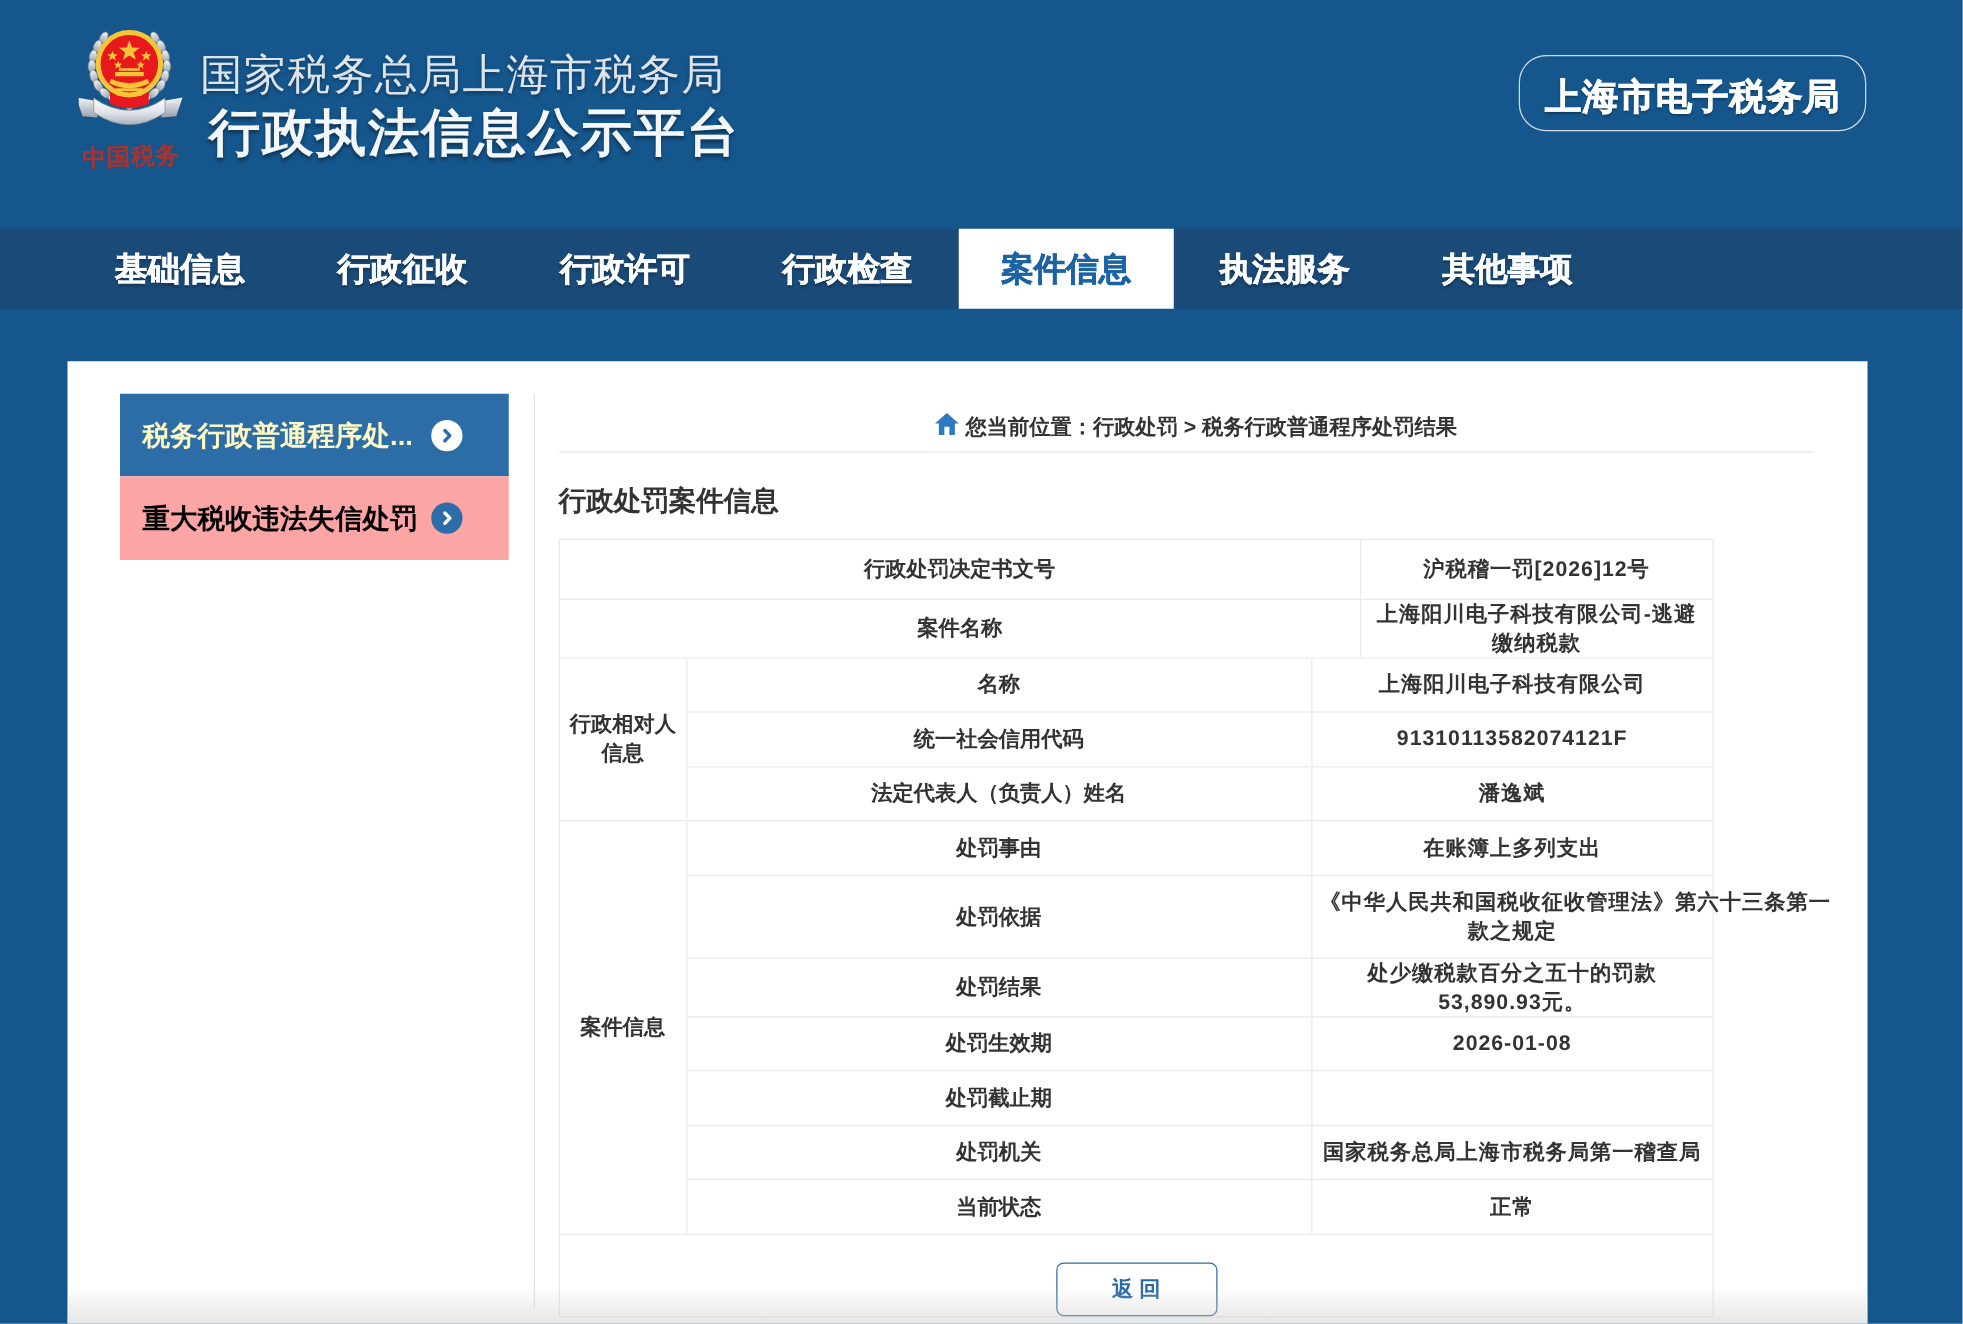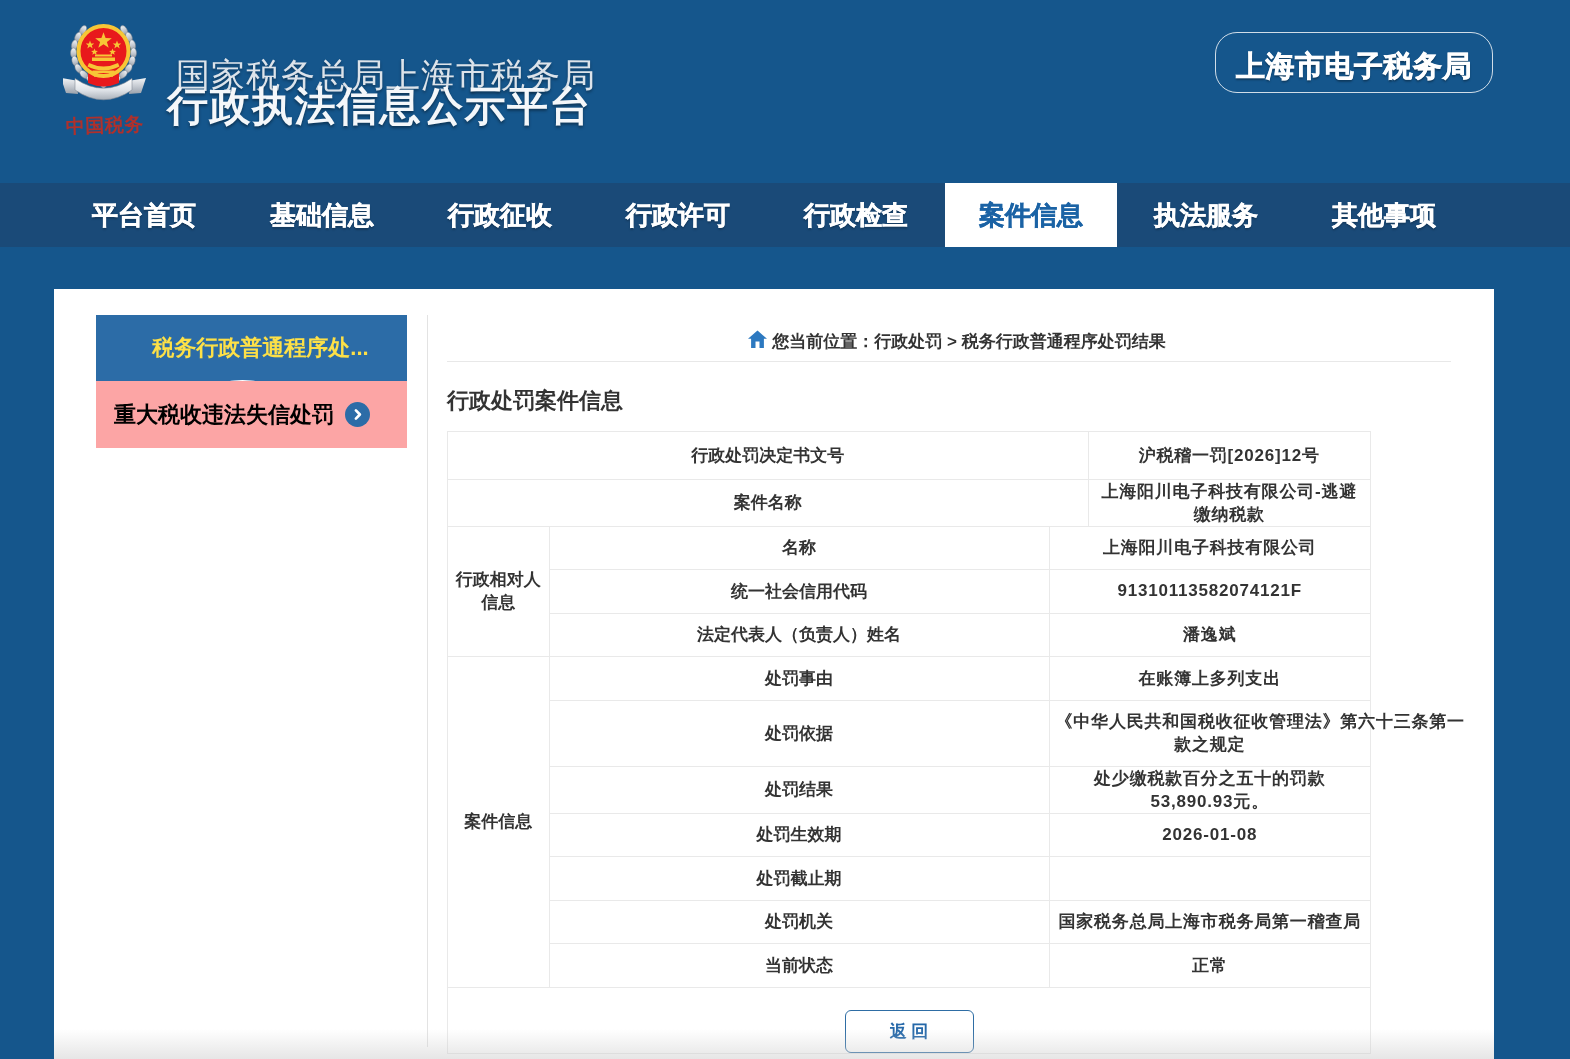--- a/index.html
+++ b/index.html
@@ -1,29 +1,29 @@
 <!DOCTYPE html>
 <html lang="zh"><head>
 <meta charset="utf-8">
 <style>
   * { margin:0; padding:0; box-sizing:border-box; }
   html,body { width:1570px; height:1059px; overflow:hidden; }
   body { position:relative; font-family:"Liberation Sans",sans-serif; background:#15568c; }
   .header { position:absolute; left:0; top:0; width:1570px; height:183px; background:#15568c; }
   .logo { position:absolute; left:63px; top:20px; width:90px; height:122px; }
-  .htitle1 { position:absolute; left:176px; top:37px; font-size:34px; color:#dce3ea; letter-spacing:1px; text-shadow:0 2px 3px rgba(0,0,0,.35);margin-top:16px; }
+  .htitle1 { position:absolute; left:160px; top:37px; font-size:34px; color:#dce3ea; letter-spacing:1px; text-shadow:0 2px 3px rgba(0,0,0,.35); }
   .htitle2 { position:absolute; left:167px; top:79px; font-size:41px; font-weight:bold; color:#f4f7fa; letter-spacing:1.5px; text-shadow:0 2px 3px rgba(0,0,0,.4); }
-  .hbtn { position:absolute; left:1215px; top:32px; width:278px; height:61px; border:1px solid rgba(255,255,255,.8); border-radius:22px; text-align:center; line-height:66px; font-size:29px; font-weight:bold; color:#fff; text-shadow:0 2px 2px rgba(0,0,0,.35); letter-spacing:0.5px; -webkit-text-stroke:0.6px #fff; }
+  .hbtn { position:absolute; left:1215px; top:44px; width:278px; height:61px; border:1px solid rgba(255,255,255,.8); border-radius:22px; text-align:center; line-height:66px; font-size:29px; font-weight:bold; color:#fff; text-shadow:0 2px 2px rgba(0,0,0,.35); letter-spacing:0.5px; -webkit-text-stroke:0.6px #fff; }
   .nav { position:absolute; left:0; top:183px; width:1570px; height:64px; background:#1a4a78; }
   .nav ul { position:absolute; left:55px; top:0; width:1424px; height:64px; list-style:none; display:flex; }
   .nav li { width:178px; height:64px; text-align:center; line-height:64px; font-size:26px; font-weight:bold; color:#fff; text-shadow:0 2px 2px rgba(0,0,0,.25); -webkit-text-stroke:0.4px currentColor; }
   .nav li.on { background:#fff; color:#1b63a5; width:172px; text-shadow:none; }
   .box { position:absolute; left:54px; top:289px; width:1440px; height:770px; background:#fff; }
   .fade { position:absolute; left:0; bottom:0; width:100%; height:30px; background:linear-gradient(to bottom, rgba(215,215,215,0), rgba(205,205,205,.5)); }
-  .side1 { position:absolute; left:42px; top:26px; width:311px; height:66px; background:#2c6ca7; color:#fde047;flex-direction:column; }
+  .side1 { position:absolute; left:42px; top:26px; width:311px; height:66px; background:#2c6ca7; color:#fef9c3; }
   .side2 { position:absolute; left:42px; top:92px; width:311px; height:67px; background:#fca5a5; color:#000; }
   .sitem { font-size:22px; font-weight:bold; display:flex; align-items:center; padding-left:18px; }
   .sitem .txt { flex:1; }
   .circ { width:25px; height:25px; border-radius:50%; margin-right:37px; position:relative; }
   .circ.w { background:#fff; }
   .circ.b { background:#2c6ca7; }
   .circ svg { position:absolute; left:0; top:0; }
   .vline { position:absolute; left:373px; top:26px; width:1px; height:732px; background:#e3e3e3; }
   .crumb { position:absolute; left:403px; top:41px; width:1000px; height:28px; font-size:17px; font-weight:bold; color:#333;text-align:center; }
   .crumb svg { vertical-align:-1px; margin-right:5px; }
@@ -95,21 +95,20 @@
       <path d="M12,58.5 Q40.5,78 69,58.5 L69,70 Q40.5,89.5 12,70 Z" fill="url(#silv2)" stroke="#868d97" stroke-width="0.6"></path>
 
       <text x="3" y="113" font-family="'Liberation Sans',sans-serif" font-size="19" font-weight="bold" fill="#b0302b" letter-spacing="0.5" transform="rotate(-2 3 113)">中国税务</text>
     </svg>
     <div class="htitle1">国家税务总局上海市税务局</div>
     <div class="htitle2">行政执法信息公示平台</div>
     <div class="hbtn">上海市电子税务局</div>
   </div>
   <div class="nav">
     <ul>
-      <li>平台首页</li>
       <li>基础信息</li>
       <li>行政征收</li>
       <li>行政许可</li>
       <li>行政检查</li>
       <li class="on">案件信息</li>
       <li>执法服务</li>
       <li>其他事项</li>
     </ul>
   </div>
   <div class="box">

